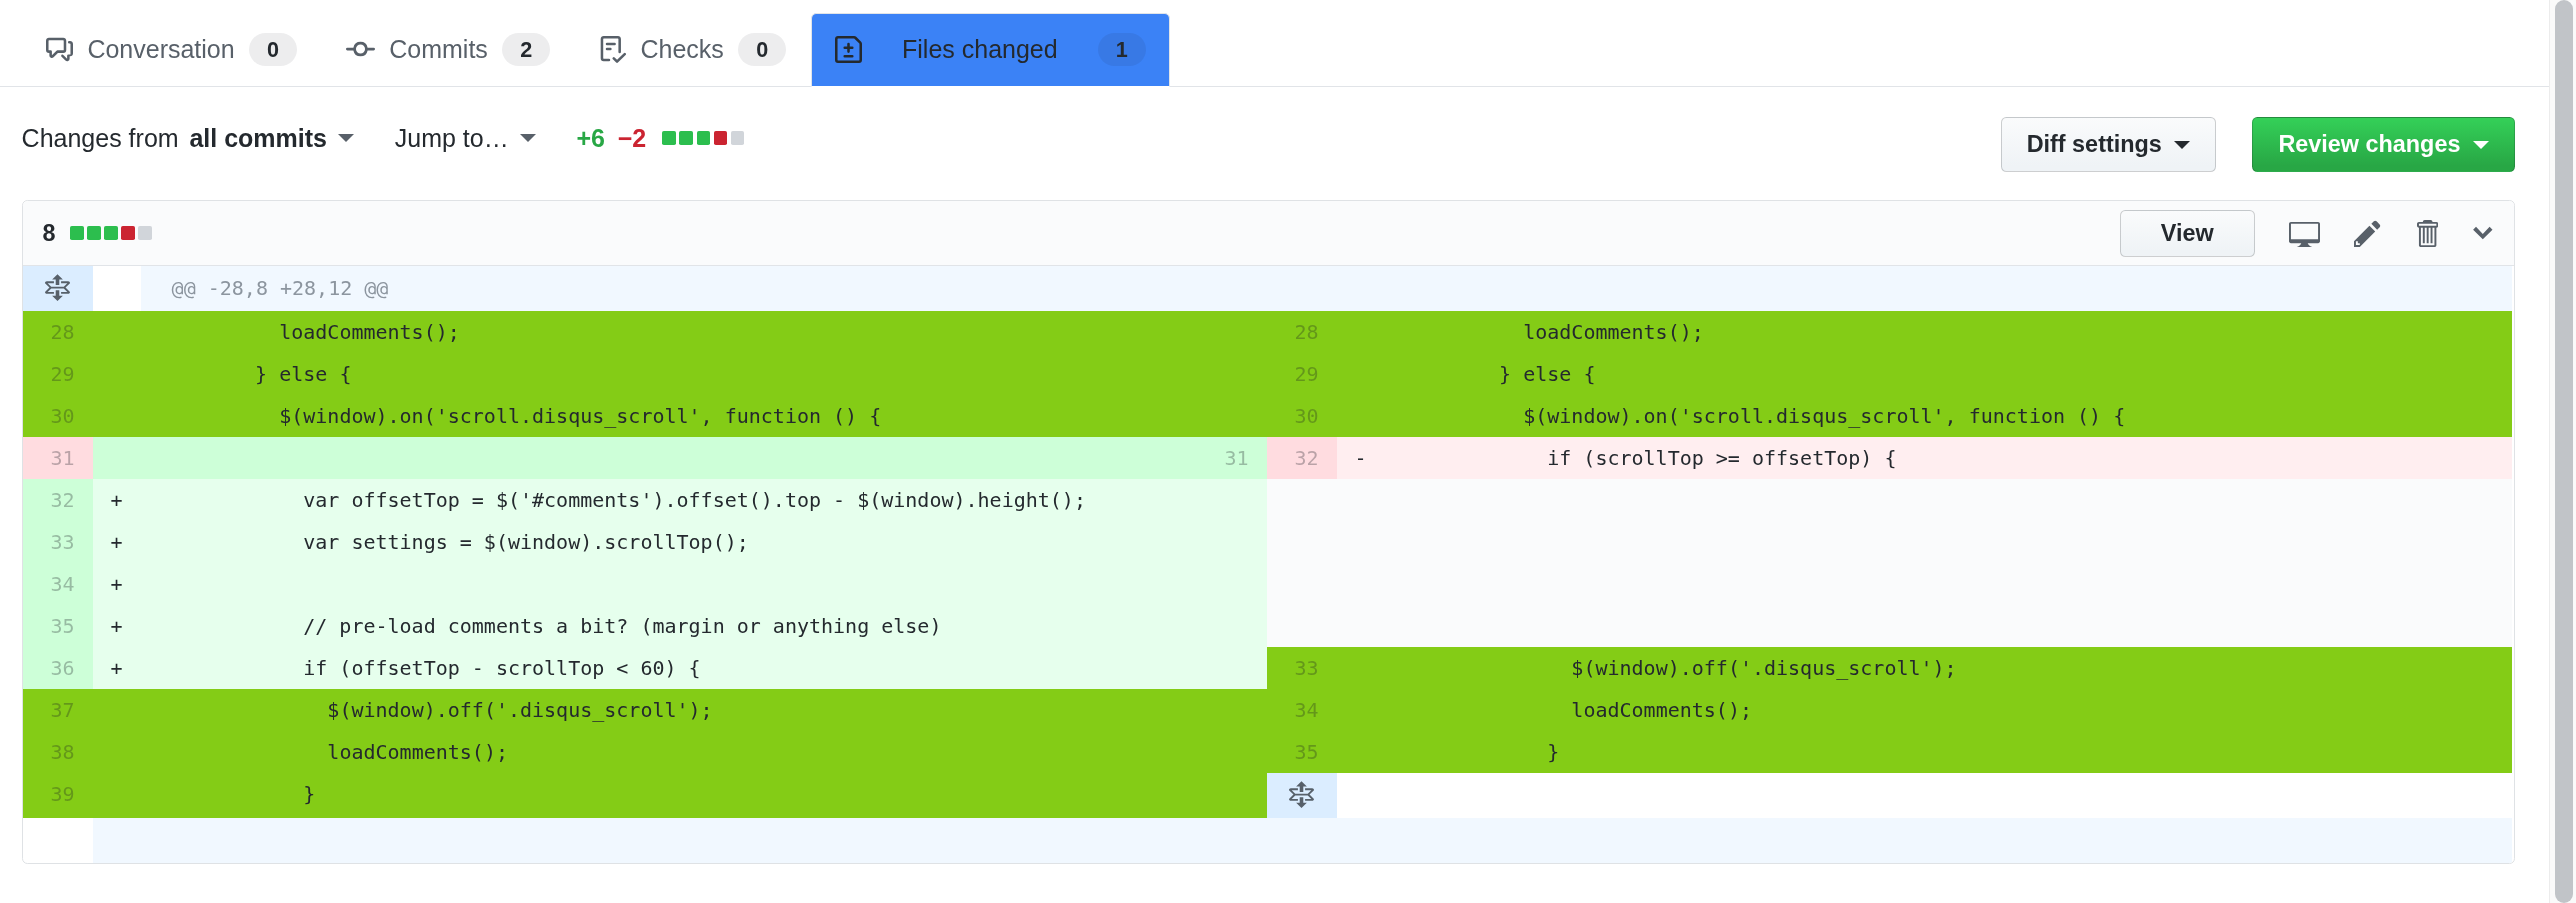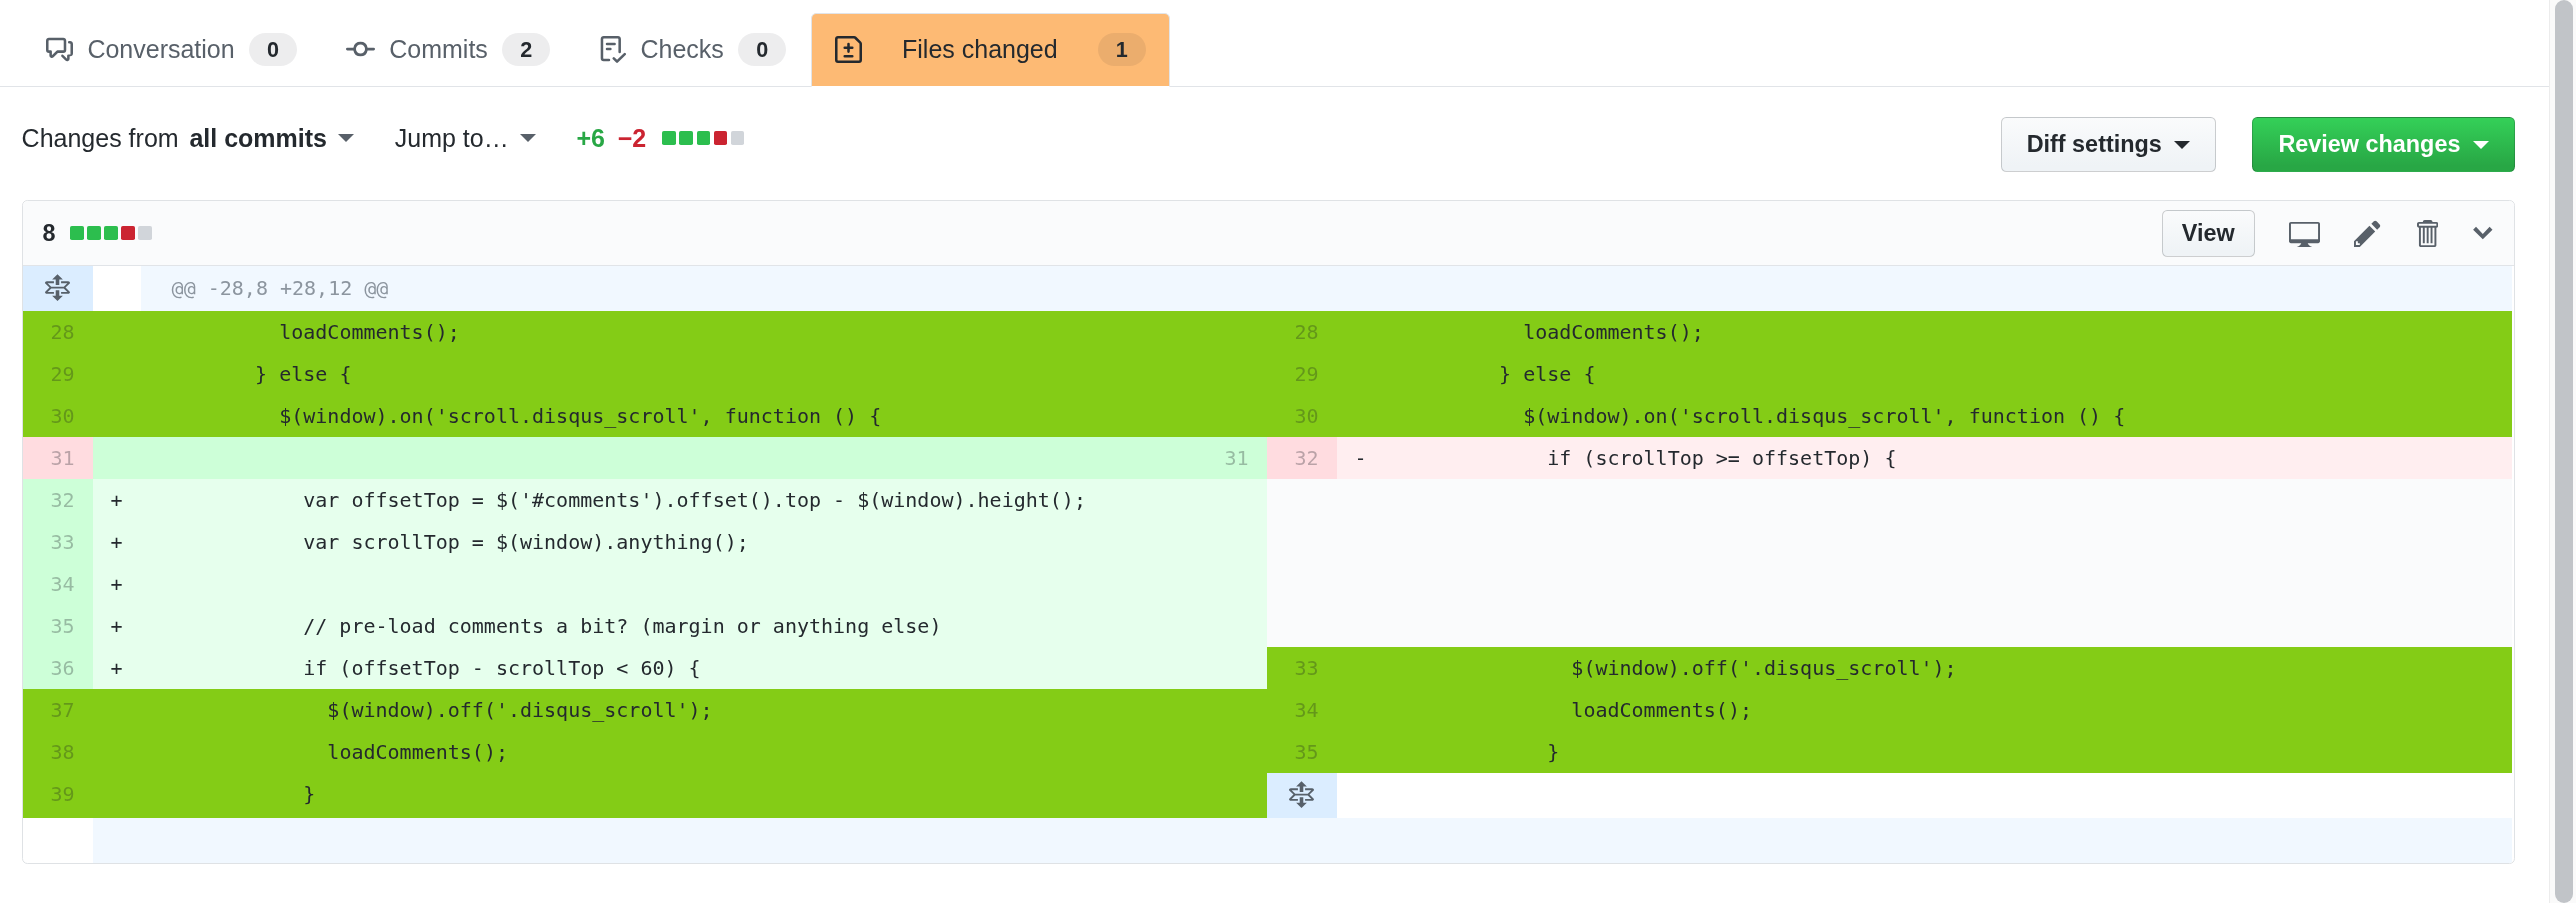--- a/index.html
+++ b/index.html
@@ -25,21 +25,21 @@
     padding:12.6px 61px 0 21.6px;height:87px;
     border-bottom:1.8px solid #e1e4e8;
   }
   .tab{
     display:flex;align-items:center;gap:14.4px;
     padding:0 23.4px;height:74px;margin-bottom:-1.8px;
     font-size:25px;color:#586069;cursor:pointer;
     border:1.8px solid transparent;border-radius:5.4px 5.4px 0 0;
     white-space:nowrap;
   }
-  .tab.active{background:#fdba74;border-color:#e1e4e8;border-bottom-color:#fff;color:#24292e;gap:40px;}
+  .tab.active{background:#3b82f6;border-color:#e1e4e8;border-bottom-color:#fff;color:#24292e;gap:40px;}
   .counter{
     background:rgba(27,31,35,0.08);border-radius:900px;
     font-size:21.6px;font-weight:700;color:#24292e;
     padding:3.6px 18px;line-height:1.2;
   }
 
   
   .toolbar{
     display:flex;align-items:center;
     margin-top:25px;padding:0 61px 0 21.6px;height:52px;gap:24px;
@@ -91,21 +91,21 @@
     background:#fafbfc;border-bottom:1.8px solid #e1e4e8;
     border-radius:5.4px 5.4px 0 0;padding:0 20px;
   }
   .file-stat-num{font-weight:700;font-size:23.4px;}
   .file-header .blocks{margin-left:10.8px;}
   .file-path{
     font-family:"DejaVu Sans Mono", monospace;font-size:21.6px;
     margin-left:25px;color:#24292e;cursor:pointer;
   }
   .fh-right{margin-left:auto;display:flex;align-items:center;gap:34px;}
-  .btn-sm{padding:9px 19px;}
+  .btn-sm{padding:9px 40px;}
   .icon-btn{background:none;border:none;padding:0;color:#586069;cursor:pointer;}
 
   
   .diff-grid{
     display:grid;grid-template-columns:70px 1174px 70px 1175px;
     font-family:"DejaVu Sans Mono", monospace;font-size:20px;line-height:42px;
     color:#24292e;border-radius:0 0 5.4px 5.4px;overflow:hidden;
   }
   .expander-cell{
     height:45px;background:var(--expander-bg);color:#57606a;
@@ -271,21 +271,21 @@
       <div class="cell code ctx">              $(window).on('scroll.disqus_scroll', function () {</div>
       <div class="cell num del">31</div>
       <div class="cell num add">31</div>
       <div class="cell num del">32</div>
       <div class="cell code del">-               if (scrollTop &gt;= offsetTop) {</div>
       <div class="cell num add">32</div>
       <div class="cell code add">+               var offsetTop = $('#comments').offset().top - $(window).height();</div>
       <div class="cell num empty"></div>
       <div class="cell code empty"></div>
       <div class="cell num add">33</div>
-      <div class="cell code add">+               var scrollTop = $(window).anything();</div>
+      <div class="cell code add">+               var settings = $(window).scrollTop();</div>
       <div class="cell num empty"></div>
       <div class="cell code empty"></div>
       <div class="cell num add">34</div>
       <div class="cell code add">+</div>
       <div class="cell num empty"></div>
       <div class="cell code empty"></div>
       <div class="cell num add">35</div>
       <div class="cell code add">+               // pre-load comments a bit? (margin or anything else)</div>
       <div class="cell num empty"></div>
       <div class="cell code empty"></div>

